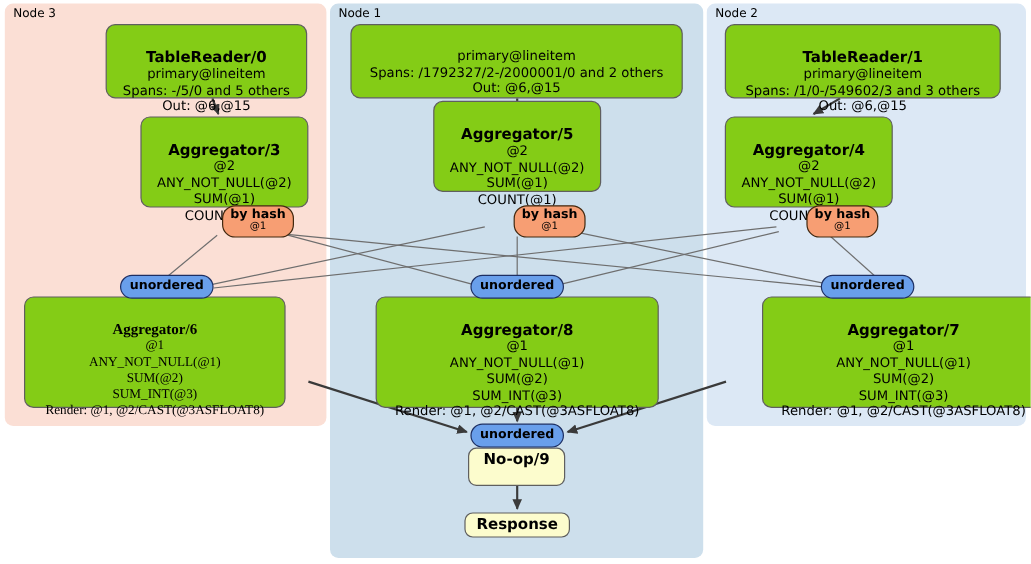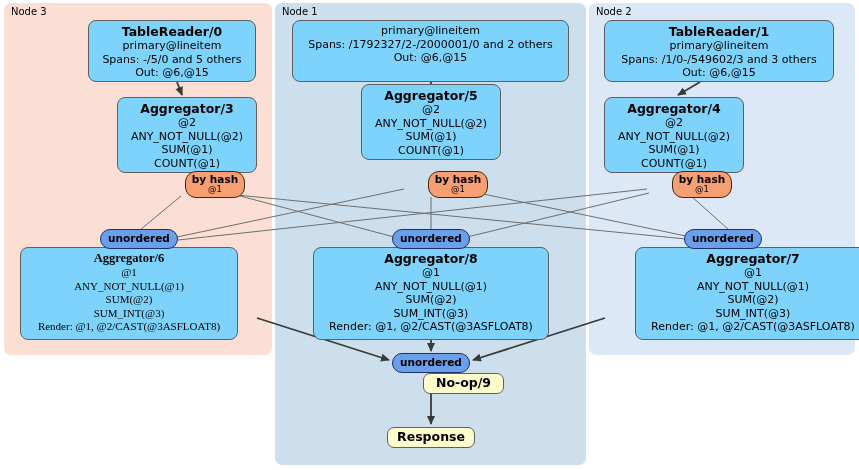--- a/index.html
+++ b/index.html
@@ -22,27 +22,27 @@
     color:#000;
   }
   #edges{
     position:absolute;left:0;top:0;
     width:859px;height:470px;
     z-index:2;
   }
   .proc{
     position:absolute;
     z-index:3;
-    background:#7dd3fc;
+    background:#84cc16;
     border:1px solid #5f5f5f;
     border-radius:8px;
     text-align:center;
     font-size:11px;
     line-height:13.5px;
-    padding:3px 5px;
+    padding:19px 5px;
     box-sizing:border-box;
   }
   .proc .ptitle{
     font-weight:bold;
     font-size:12.5px;
     line-height:15px;
   }
   .terminal{
     position:absolute;
     z-index:3;
@@ -218,20 +218,20 @@
     <div>@1</div>
     <div>ANY_NOT_NULL(@1)</div>
     <div>SUM(@2)</div>
     <div>SUM_INT(@3)</div>
     <div>Render: @1, @2/CAST(@3ASFLOAT8)</div>
   </div>
 
   <div class="stream" style="left:392px;top:353px;">
     <span>unordered</span>
   </div>
-  <div class="terminal" style="left:390px;top:373px;width:81px;height:21px;margin-left:33px;">
+  <div class="terminal" style="left:390px;top:373px;width:81px;height:32px;">
     <span>No-op/9</span>
   </div>
   <div class="terminal" style="left:387px;top:427px;width:88px;height:21px;">
     <span>Response</span>
   </div>
 
 </div>
 
 </body></html>

